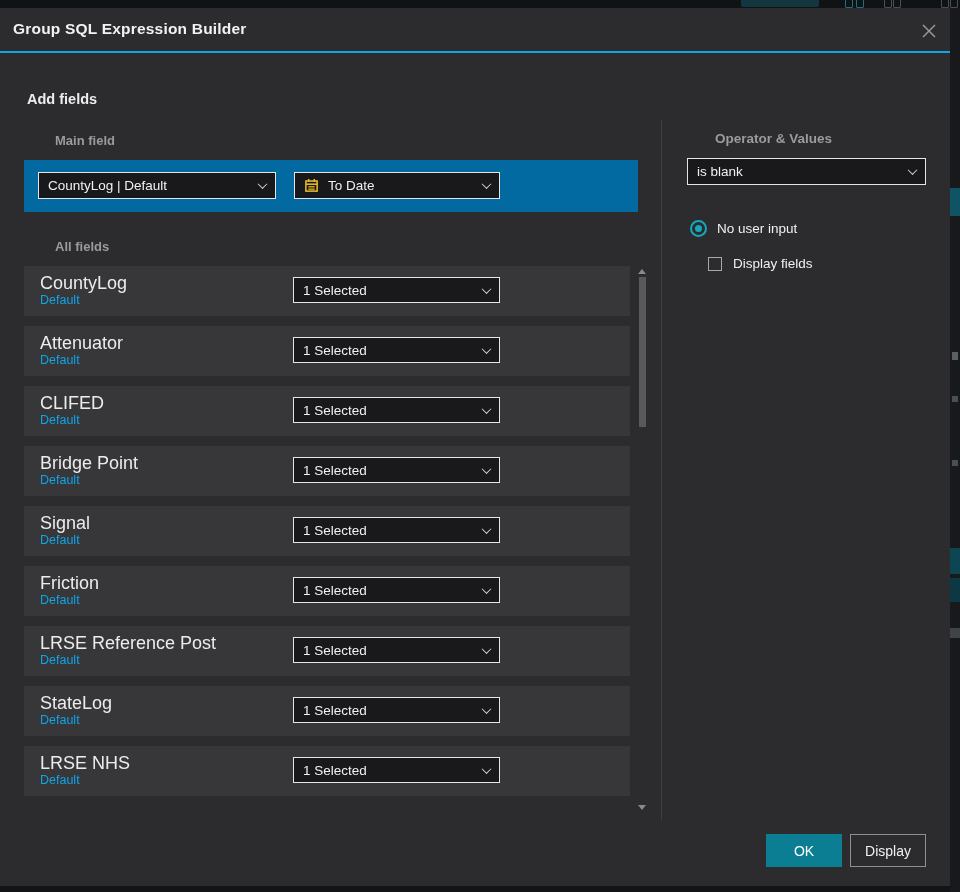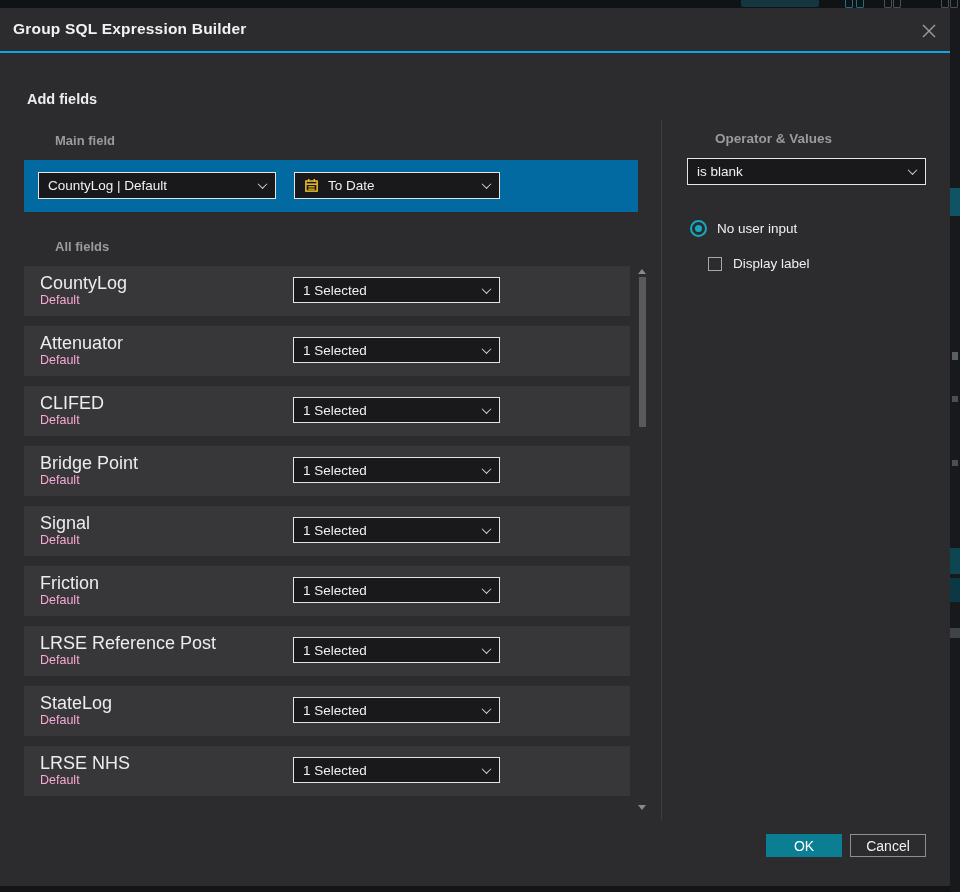--- a/index.html
+++ b/index.html
@@ -51,21 +51,21 @@
   .select .lead { display:flex; align-items:center; gap:9px; overflow:hidden; white-space:nowrap; }
   .chev { width:7px; height:7px; border-right:1.5px solid #cfcfcf; border-bottom:1.5px solid #cfcfcf;
           transform:rotate(45deg) translate(-1px,-1px); flex:0 0 auto; }
   .sel-field { left:14px;  top:12px; width:238px; height:27px; }
   .sel-date  { left:270px; top:12px; width:206px; height:27px; }
   .cal-icon  { color:#eebf25; display:flex; }
 
   .fields-list { position:absolute; left:24px; top:258px; width:606px; }
   .field-row { position:relative; height:50px; margin-bottom:10px; background:#37373a; }
   .field-name { position:absolute; left:16px; top:7px;  font-size:18px; color:#ececec; }
-  .field-sub  { position:absolute; left:16px; top:27px; font-size:12.5px; color:#f9a8d4; }
+  .field-sub  { position:absolute; left:16px; top:27px; font-size:12.5px; color:#0ea5e9; }
   .row-select { left:269px; top:11px; width:207px; height:26px; }
 
   .scroll-up, .scroll-down { position:absolute; left:638px; width:0; height:0; cursor:pointer;
     border-left:4px solid transparent; border-right:4px solid transparent; }
   .scroll-up   { top:261px; border-bottom:5px solid #8a8a8a; }
   .scroll-down { top:797px; border-top:5px solid #8a8a8a; }
   .scroll-thumb { position:absolute; left:639px; top:269px; width:7px; height:150px; background:#59595c; cursor:pointer; }
 
   .v-divider { position:absolute; left:661px; top:112px; width:1px; height:700px; background:#3e3e40; }
 
@@ -74,21 +74,21 @@
 
   .radio-option { position:absolute; left:690px; top:212px; display:flex; align-items:center; gap:10px; cursor:pointer; }
   .radio-outer { width:17px; height:17px; border:2px solid #17a7bd; border-radius:50%;
                  display:flex; align-items:center; justify-content:center; flex:0 0 auto; }
   .radio-dot { width:7px; height:7px; border-radius:50%; background:#17a7bd; }
   .opt-label { font-size:13.5px; color:#f0f0f0; }
 
   .checkbox-option { position:absolute; left:708px; top:248px; display:flex; align-items:center; gap:11px; cursor:pointer; }
   .checkbox-box { width:14px; height:14px; border:1px solid #a8a8a8; background:transparent; flex:0 0 auto; }
 
-  .btn { position:absolute; top:826px; width:76px; height:23px; font-size:14px;
+  .btn { position:absolute; top:826px; width:76px; height:33px; font-size:14px;
          font-family:"Liberation Sans", sans-serif; display:flex; align-items:center;
          justify-content:center; cursor:pointer; }
   .btn-ok     { left:766px; background:#0c7e93; border:none; color:#ffffff; }
   .btn-cancel { left:850px; background:transparent; border:1px solid #8f8f8f; color:#f0f0f0; }
 </style>
 </head>
 <body>
 
 <div class="top-strip">
   <div class="live-chip">
@@ -274,19 +274,19 @@
 
   <div class="radio-option">
     <span class="radio-outer" style="border-color: rgb(23, 167, 189);">
       <span class="radio-dot" style="background: rgb(23, 167, 189);"></span>
     </span>
     <span class="opt-label">No user input</span>
   </div>
 
   <div class="checkbox-option">
     <span class="checkbox-box"></span>
-    <span class="opt-label">Display label</span>
+    <span class="opt-label">Display fields</span>
   </div>
 
   <button class="btn btn-ok" style="background: rgb(12, 126, 147);">OK</button>
-  <button class="btn btn-cancel">Cancel</button>
+  <button class="btn btn-cancel">Display</button>
 
 </div>
 
 </body></html>

